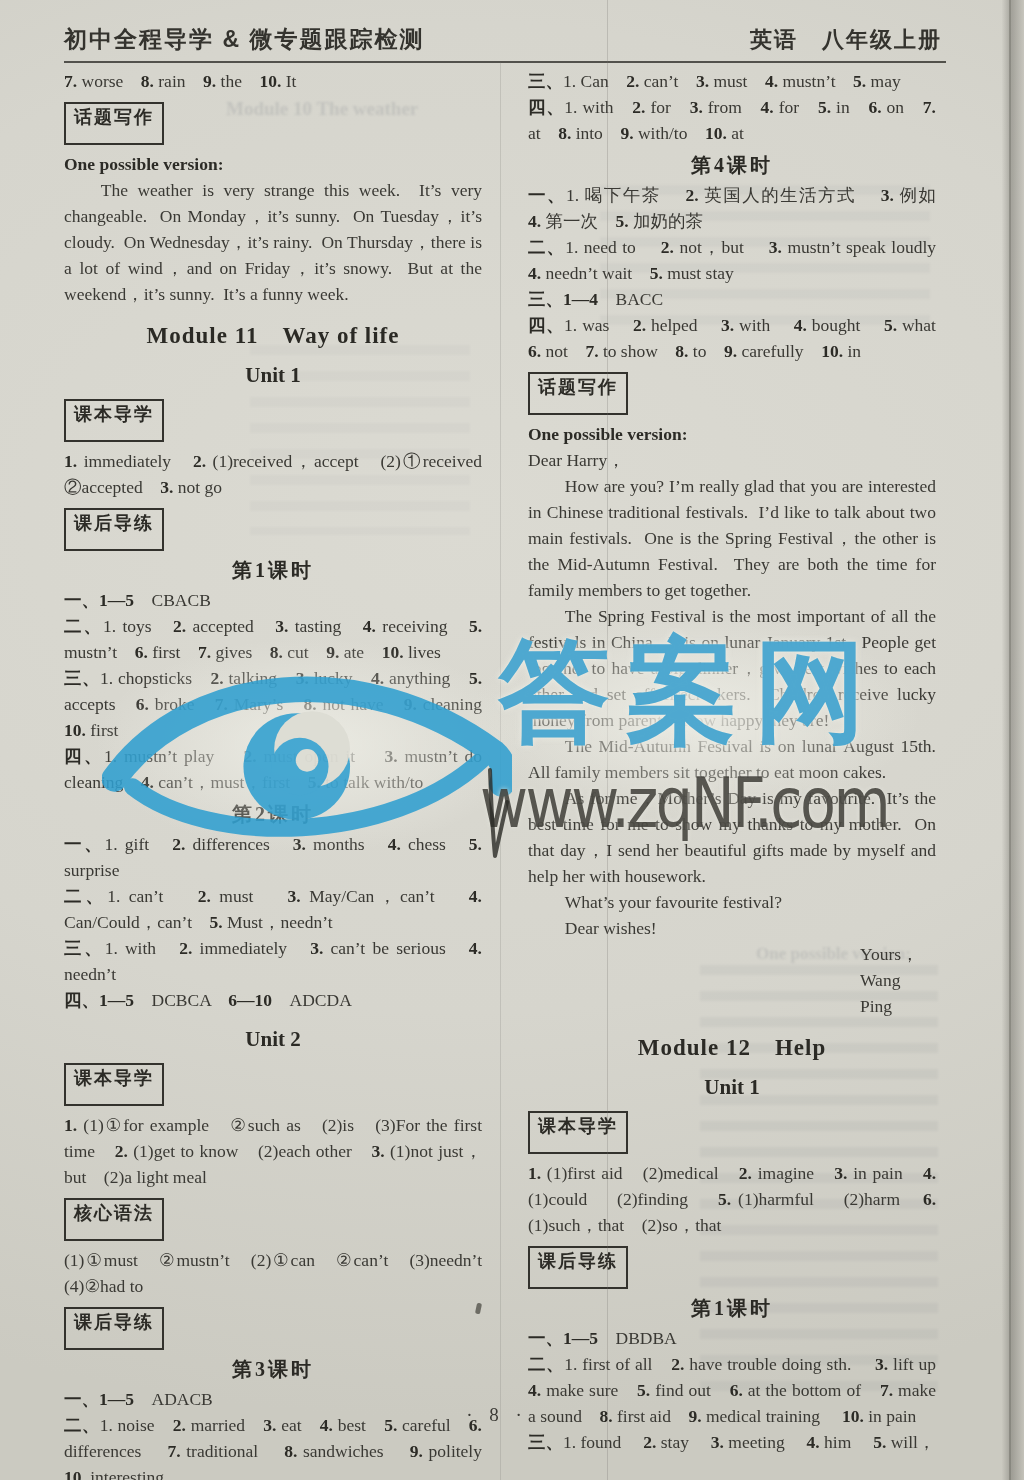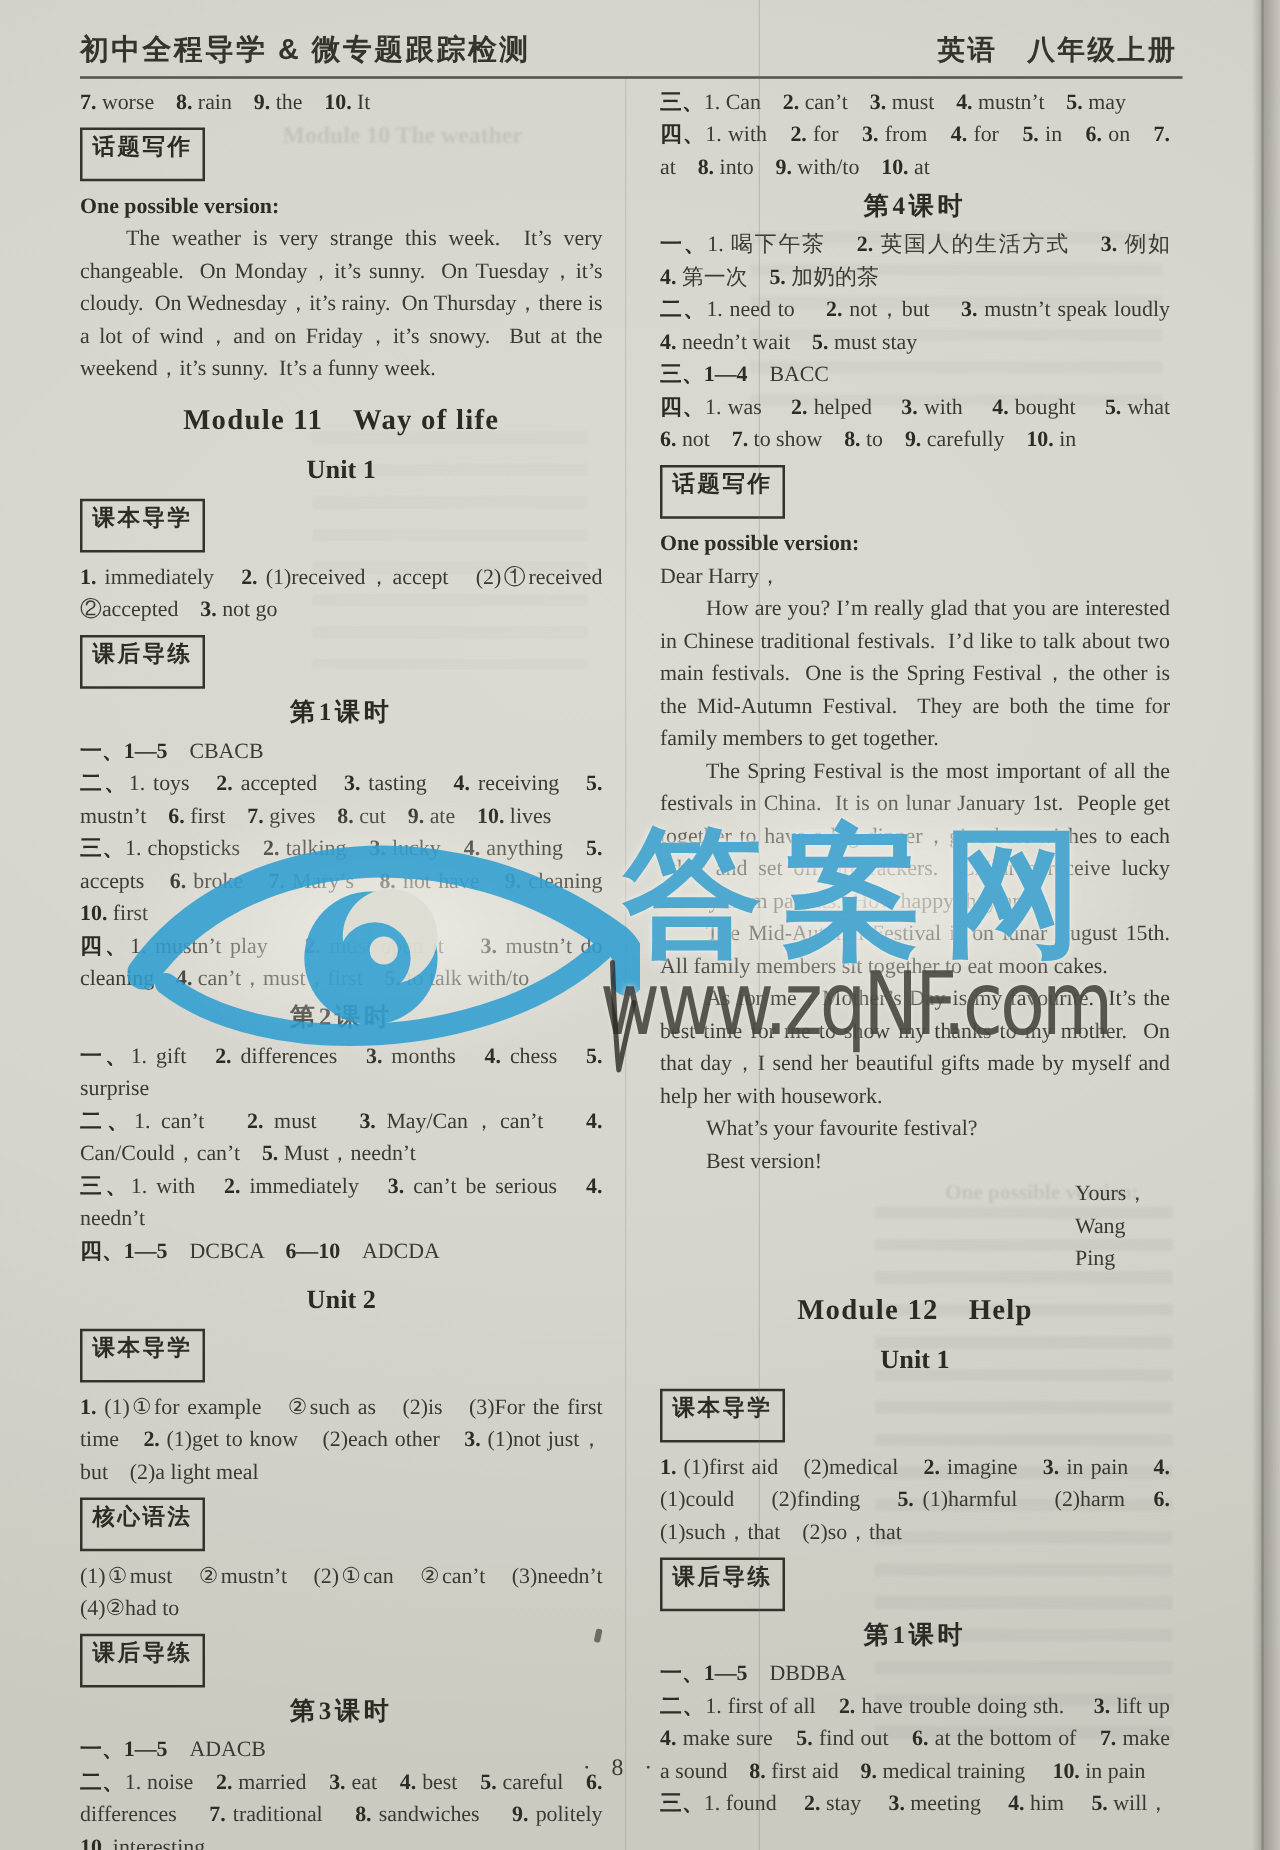--- a/index.html
+++ b/index.html
@@ -30,22 +30,22 @@
   .unit-heading{font-weight:bold;text-align:center;font-size:21px;margin:13px 0 11px;color:#2b2a25;}
   .lesson-heading{font-weight:bold;text-align:center;font-size:20px;margin:6px 0 4px;color:#2b2a25;letter-spacing:3px;}
   .tag-box-wrap{margin:8px 0 6px;text-align:left;text-indent:0;}
   .tag-box{display:inline-block;border:2px solid #33322d;padding:1px 8px 14px;font-weight:bold;
     font-size:18px;letter-spacing:2px;color:#2c2b26;line-height:24px;}
   .sign-line{margin:0 0 0 332px;text-align:left;}
   
   .wm{position:absolute;pointer-events:none;}
   .wm-halo{border-radius:50%;background:radial-gradient(closest-side, rgba(238,238,230,.85), rgba(238,238,230,0));}
   #wm-eye{left:102px;top:645px;width:410px;height:200px;}
-  #wm-name{left:498px;top:660px;font-size:112px;line-height:1;font-weight:bold;
-    font-family:Liberation Serif, serif;
+  #wm-name{left:498px;top:636px;font-size:112px;line-height:1;font-weight:bold;
+    font-family:Liberation Sans, sans-serif;
     color:rgba(50,156,205,.85);letter-spacing:16px;
     text-shadow:0 0 7px rgba(236,236,228,.9),0 0 2px rgba(236,236,228,.8);}
   #wm-url{left:480px;top:768px;font-size:70px;line-height:1;font-weight:normal;
     font-family:"DejaVu Sans","Liberation Sans",sans-serif;
     color:rgba(60,58,52,.84);letter-spacing:-3px;
     transform:scaleX(.84);transform-origin:left center;
     text-shadow:0 0 6px rgba(232,232,224,.75);}
   
   .vline{position:absolute;width:1px;background:#6f6e67;}
   #fold-a{left:500px;top:62px;height:1418px;opacity:.20;}
@@ -114,21 +114,21 @@
       <div class="blk para"><b>三、</b><b>1—4</b>　BACC</div>
       <div class="blk para"><b>四、</b>1. was　 <b>2.</b> helped　 <b>3.</b> with　 <b>4.</b> bought　 <b>5.</b> what　<b>6.</b> not　<b>7.</b> to show　<b>8.</b> to　<b>9.</b> carefully　<b>10.</b> in</div>
       <div class="blk tag-box-wrap"><span class="tag-box">话题写作</span></div>
       <div class="blk bold-line">One possible version:</div>
       <div class="blk line">Dear Harry，</div>
       <div class="blk para-indent">How are you? I’m really glad that you are interested in Chinese traditional festivals.  I’d like to talk about two main festivals.  One is the Spring Festival，the other is the Mid-Autumn Festival.  They are both the time for family members to get together.</div>
       <div class="blk para-indent">The Spring Festival is the most important of all the festivals in China.  It is on lunar January 1st.  People get together to have a big dinner，give best wishes to each other and set off firecrackers.  Children receive lucky money from parents.  How happy they are!</div>
       <div class="blk para-indent">The Mid-Autumn Festival is on lunar August 15th.  All family members sit together to eat moon cakes.</div>
       <div class="blk para-indent">As for me，Mother’s Day is my favourite.  It’s the best time for me to show my thanks to my mother.  On that day，I send her beautiful gifts made by myself and help her with housework.</div>
       <div class="blk para-indent">What’s your favourite festival?</div>
-      <div class="blk para-indent">Best version!</div>
+      <div class="blk para-indent">Dear wishes!</div>
       <div class="blk sign-line">Yours，</div>
       <div class="blk sign-line">Wang Ping</div>
       <div class="blk module-heading">Module 12　Help</div>
       <div class="blk unit-heading">Unit 1</div>
       <div class="blk tag-box-wrap"><span class="tag-box">课本导学</span></div>
       <div class="blk para"><b>1.</b> (1)first aid　(2)medical　<b>2.</b> imagine　<b>3.</b> in pain　<b>4.</b> (1)could　 (2)finding　 <b>5.</b> (1)harmful　 (2)harm　<b>6.</b> (1)such，that　(2)so，that</div>
       <div class="blk tag-box-wrap"><span class="tag-box">课后导练</span></div>
       <div class="blk lesson-heading">第1课时</div>
       <div class="blk para"><b>一、</b><b>1—5</b>　DBDBA</div>
       <div class="blk para"><b>二、</b>1. first of all　<b>2.</b> have trouble doing sth.　 <b>3.</b> lift up　<b>4.</b> make sure　<b>5.</b> find out　<b>6.</b> at the bottom of　<b>7.</b> make a sound　<b>8.</b> first aid　<b>9.</b> medical training　 <b>10.</b> in pain</div>

